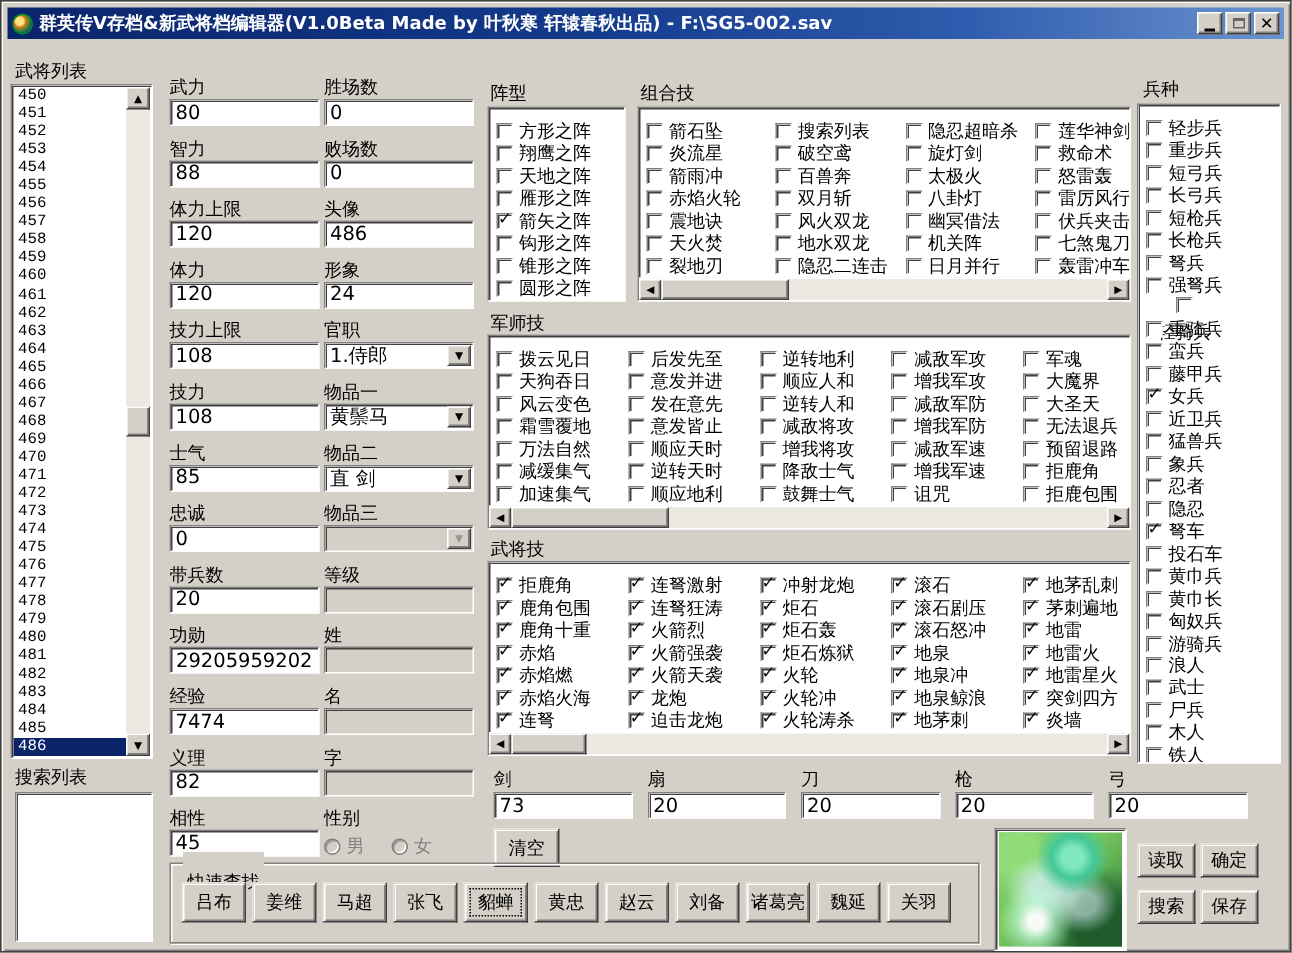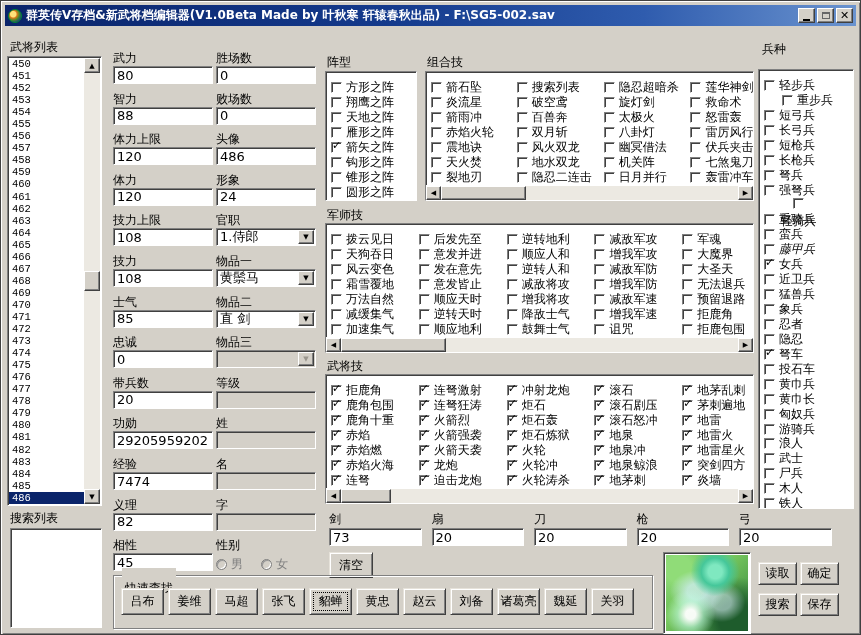--- a/index.html
+++ b/index.html
@@ -828,27 +828,27 @@
           <span class="cbt">炎墙</span>
         </div>
     </div>
     <div class="hscroll">
       <div class="hbtn left">◀</div>
       <div class="hthumb" style="left:15px;width:50px;"></div>
       <div class="hbtn right">▶</div>
     </div>
   </div>
 
-  <div class="panel-label lbl" style="left:761px;top:40px;">兵种</div>
+  <div class="panel-label lbl" style="left:761px;top:50px;">兵种</div>
   <div class="cbpanel" style="left:757px;top:68px;width:96px;height:440px;">
     <div class="cbcol">
       <div class="cbi" style="height:14.95px;">
           <span class="cb"></span>
           <span class="cbt">轻步兵</span>
-        </div><div class="cbi" style="height:14.95px;margin-left:18px;">
+        </div><div class="cbi" style="height:14.95px;">
           <span class="cb"></span>
           <span class="cbt">重步兵</span>
         </div><div class="cbi" style="height:14.95px;">
           <span class="cb"></span>
           <span class="cbt">短弓兵</span>
         </div><div class="cbi" style="height:14.95px;">
           <span class="cb"></span>
           <span class="cbt">长弓兵</span>
         </div><div class="cbi" style="height:14.95px;">
           <span class="cb"></span>
@@ -864,21 +864,21 @@
           <span class="cbt">强弩兵</span>
         </div><div class="cbi" style="height:14.95px;flex-direction:column;">
           <span class="cb"></span>
           <span class="cbt">轻骑兵</span>
         </div><div class="cbi" style="height:14.95px;">
           <span class="cb"></span>
           <span class="cbt">重骑兵</span>
         </div><div class="cbi" style="height:14.95px;">
           <span class="cb"></span>
           <span class="cbt">蛮兵</span>
-        </div><div class="cbi" style="height:14.95px;font-style:italic;">
+        </div><div class="cbi" style="height:14.95px;">
           <span class="cb"></span>
           <span class="cbt">藤甲兵</span>
         </div><div class="cbi on" style="height:14.95px;">
           <span class="cb">
             <span class="ck">✓</span>
           </span>
           <span class="cbt">女兵</span>
         </div><div class="cbi" style="height:14.95px;">
           <span class="cb"></span>
           <span class="cbt">近卫兵</span>

